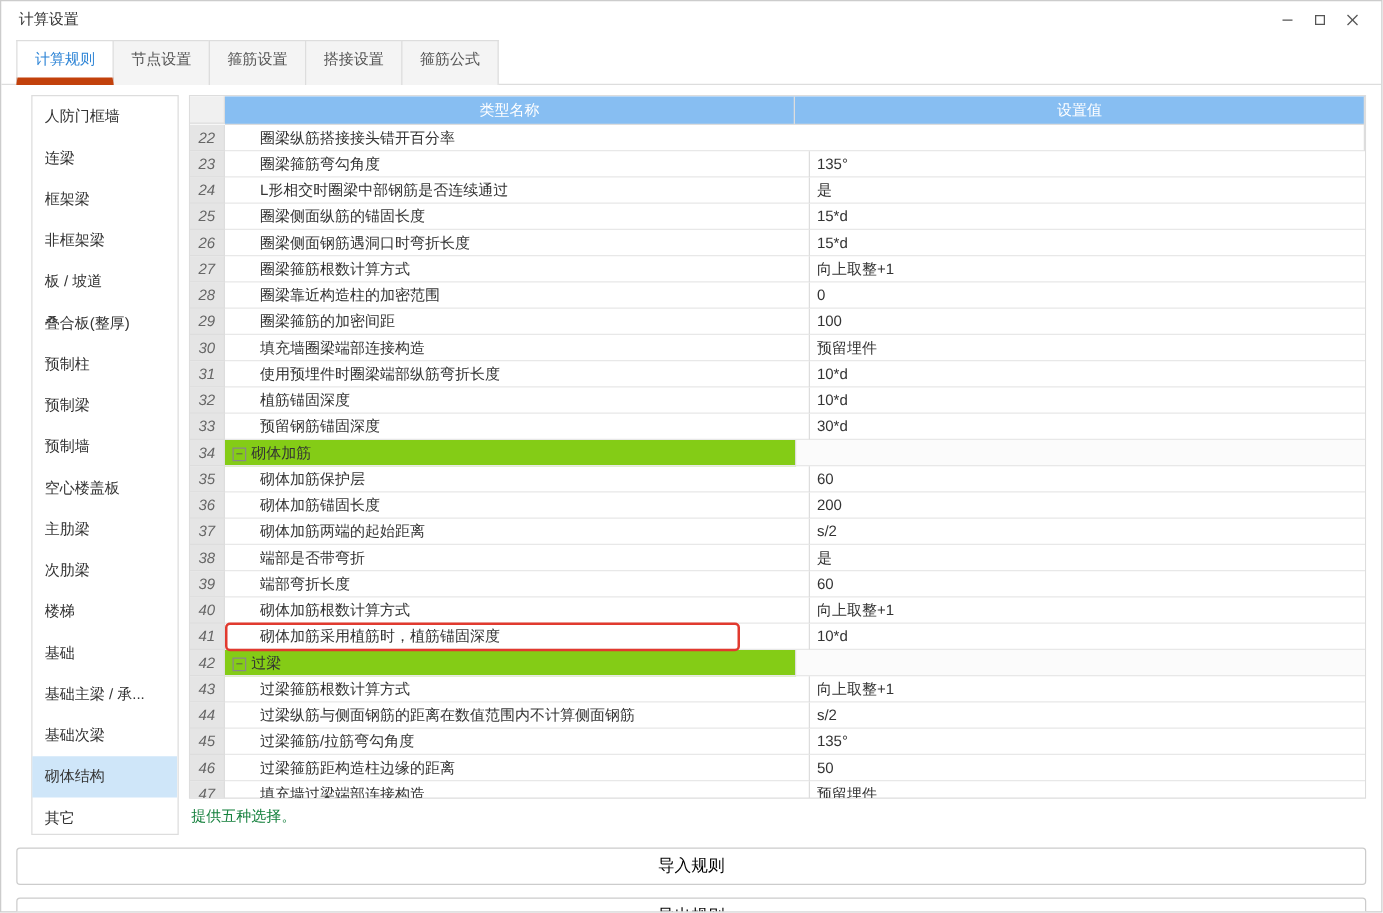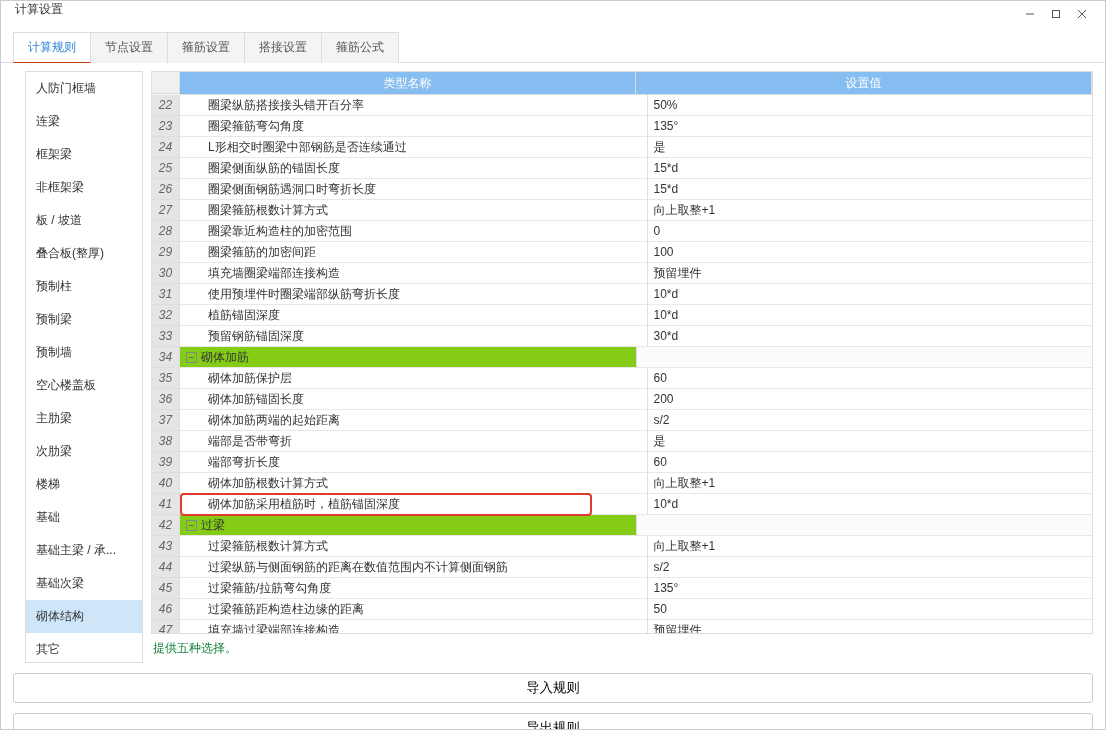--- a/index.html
+++ b/index.html
@@ -9,21 +9,21 @@
     background: #fff;
     width: 1106px;
     height: 730px;
     overflow: hidden;
     color: #333;
     border: 1px solid #ccc;
   }
   .titlebar {
     height: 30px;
     display: flex;
-    align-items: flex-start;
+    align-items: center;
     padding: 0 10px;
     border-bottom: 1px solid transparent;
   }
   .titlebar .title { flex: 0 0 auto; padding-left: 4px; }
   .titlebar .spacer { flex: 1; }
   .titlebar .win-ctrl {
     width: 26px; height: 26px;
     display: flex; align-items: center; justify-content: center;
     color: #555;
   }
@@ -41,21 +41,21 @@
     border: 1px solid #ddd;
     border-bottom: none;
     margin-right: -1px;
     color: #555;
     position: relative;
     top: 1px;
   }
   .tab.active {
     background: #fff;
     color: #2d84d6;
-    border-bottom: 1px solid #c2410c;
+    border-bottom: 6px solid #c2410c;
     z-index: 2;
   }
   .content {
     display: flex;
     height: 600px;
     padding: 8px 12px 0 24px;
     gap: 8px;
   }
   .sidebar {
     width: 118px;
@@ -239,21 +239,20 @@
     <div class="grid-wrap">
       <div class="grid-header">
         <div class="h-idx"></div>
         <div class="h-name">类型名称</div>
         <div class="h-val">设置值</div>
       </div>
       <div class="grid-body" id="grid-body">
           <div class="grow">
             <div class="c-idx">22</div>
             <div class="c-name">圈梁纵筋搭接接头错开百分率</div>
-            <div class="c-val">50%</div>
           </div>
           <div class="grow">
             <div class="c-idx">23</div>
             <div class="c-name">圈梁箍筋弯勾角度</div>
             <div class="c-val">135°</div>
           </div>
           <div class="grow">
             <div class="c-idx">24</div>
             <div class="c-name">L形相交时圈梁中部钢筋是否连续通过</div>
             <div class="c-val">是</div>

